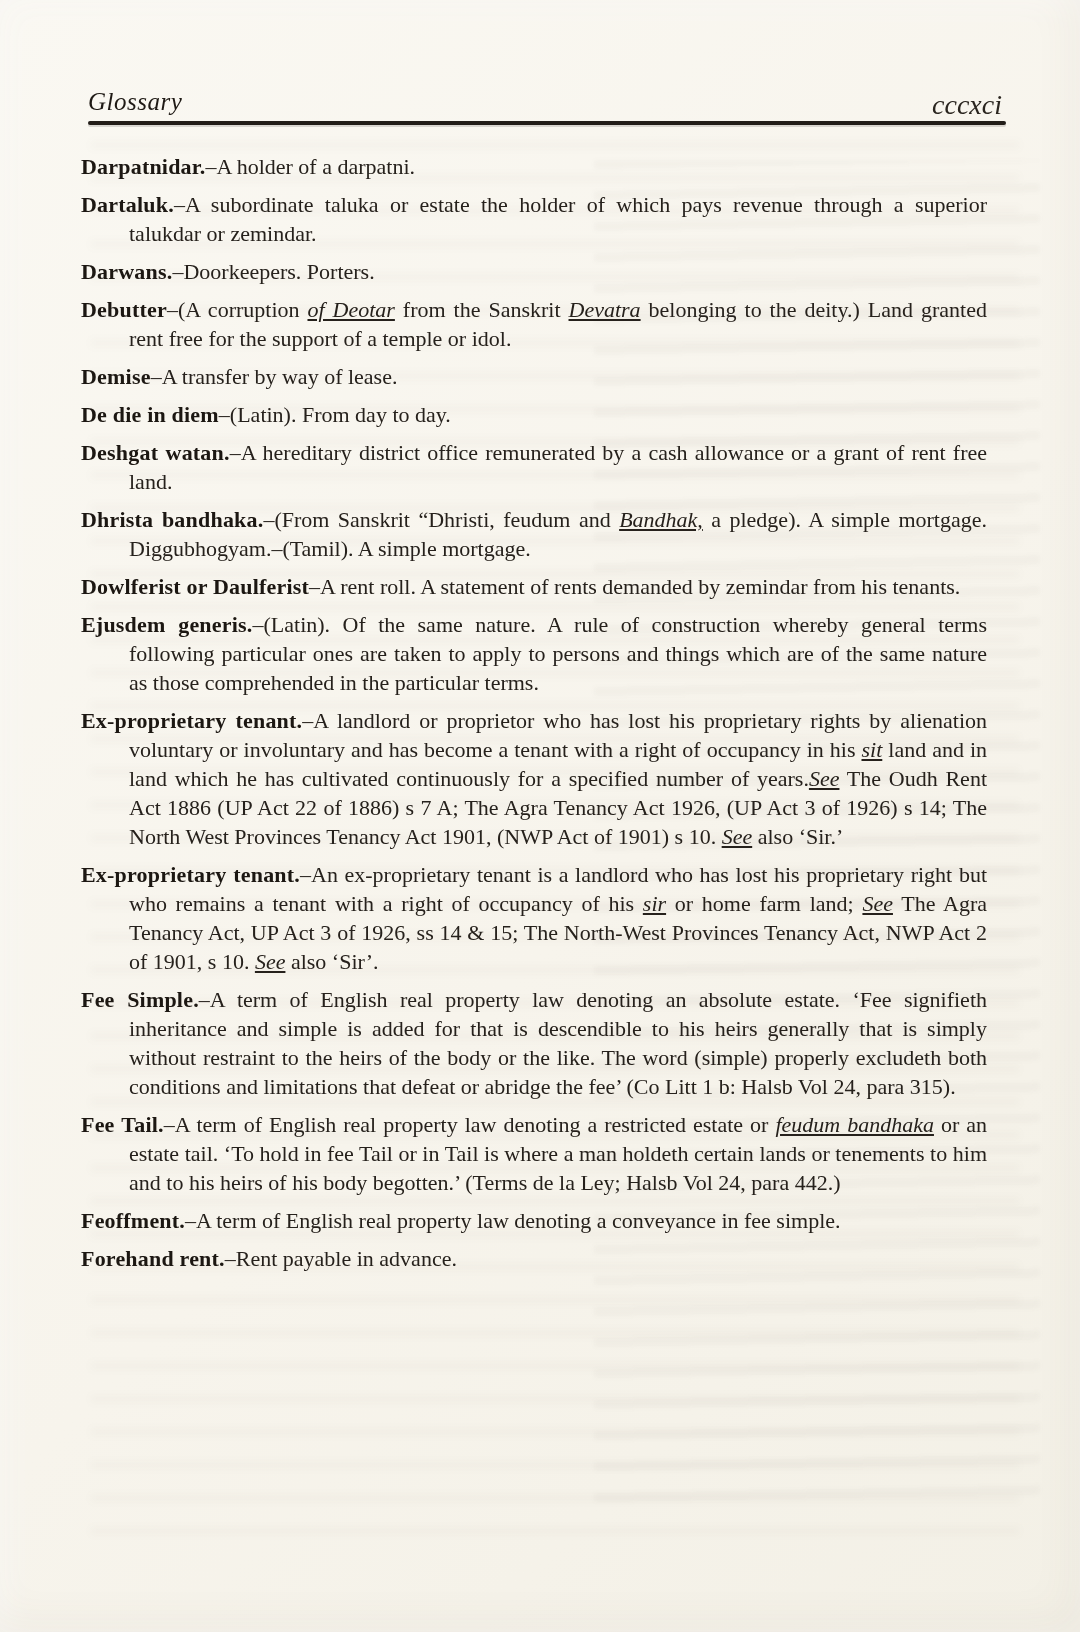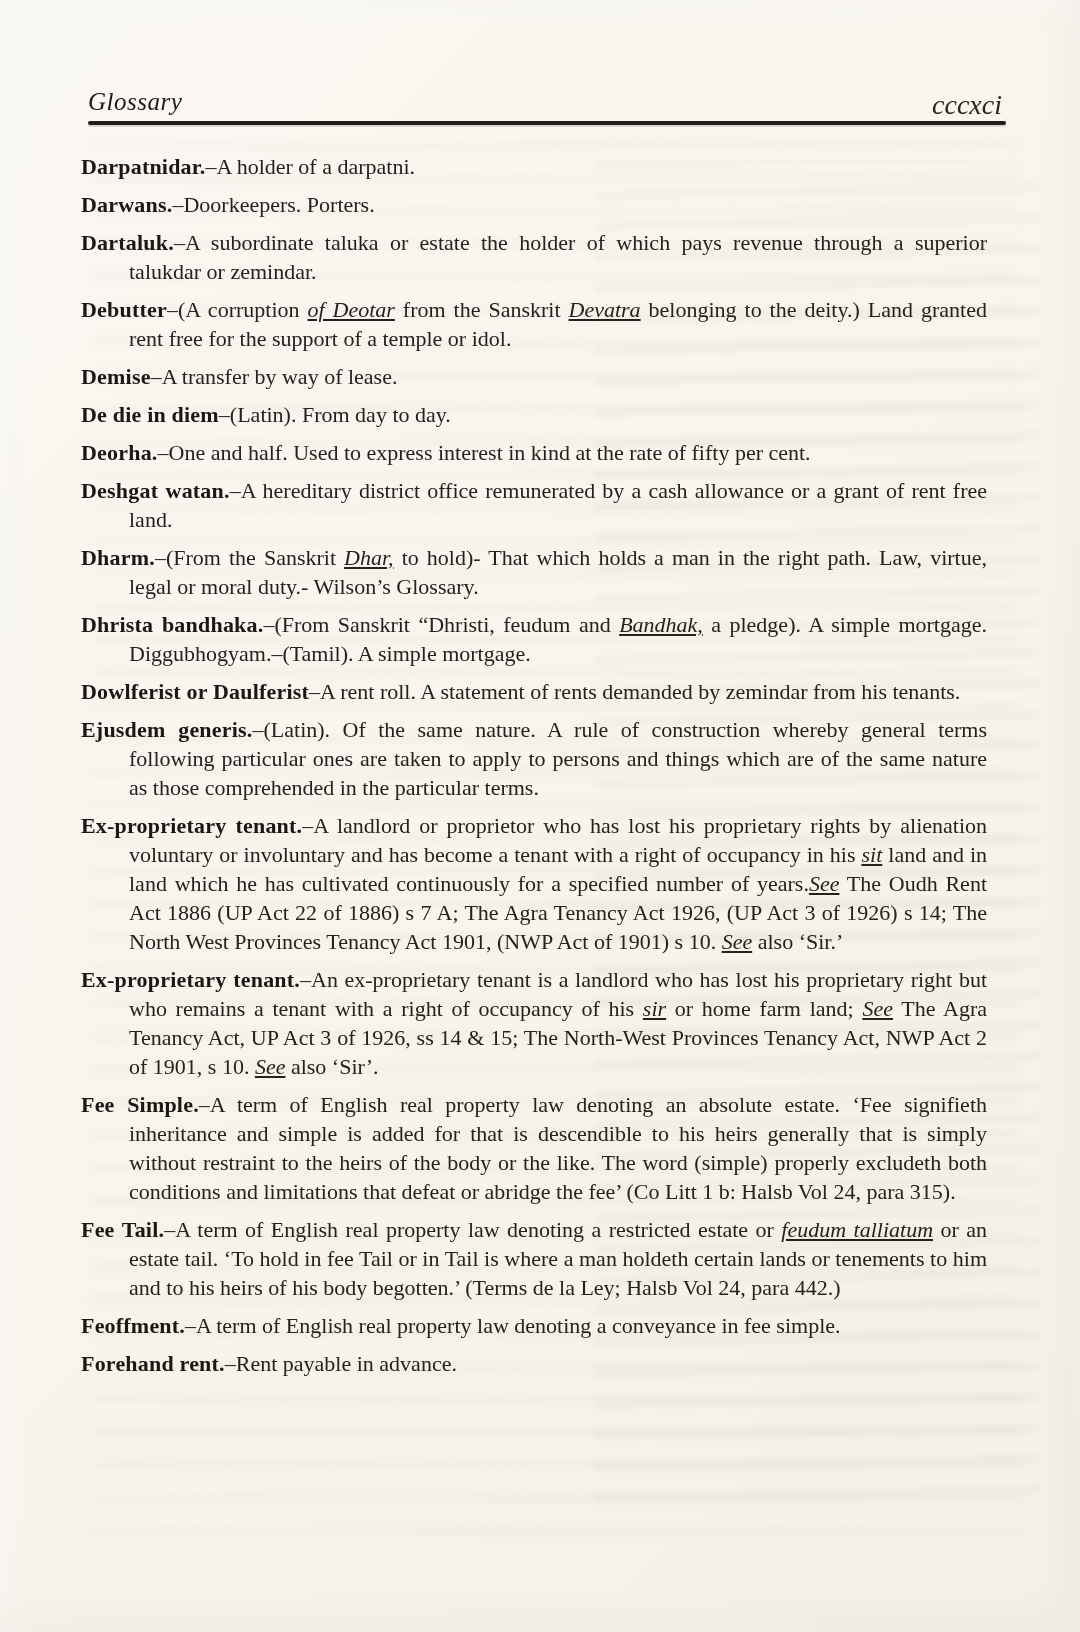--- a/index.html
+++ b/index.html
@@ -121,31 +121,29 @@
   <div class="bleed2"></div>
 
   <div class="header">
     <span class="running-title">Glossary</span>
     <span class="page-number">cccxci</span>
   </div>
   <div class="rule"></div>
 
   <div class="entries" id="entries">
       <p class="entry"><span class="term">Darpatnidar.</span><span>–A holder of a darpatni.</span></p>
+      <p class="entry"><span class="term">Dartaluk.</span><span>–A subordinate taluka or estate the holder of which pays revenue through a superior talukdar or zemindar.</span></p>
       <p class="entry"><span class="term">Darwans.</span><span>–Doorkeepers. Porters.</span></p>
-      <p class="entry"><span class="term">Dartaluk.</span><span>–A subordinate taluka or estate the holder of which pays revenue through a superior talukdar or zemindar.</span></p>
       <p class="entry"><span class="term">Debutter</span><span>–(A corruption </span><span class="it">of Deotar</span><span> from the Sanskrit </span><span class="it">Devatra</span><span> belonging to the deity.) Land granted rent free for the support of a temple or idol.</span></p>
       <p class="entry"><span class="term">Demise</span><span>–A transfer by way of lease.</span></p>
       <p class="entry"><span class="term">De die in diem</span><span>–(Latin). From day to day.</span></p>
-      <p class="entry"><span class="term">Deorha.</span><span>–One and half. Used to express interest in kind at the rate of fifty per cent.</span></p>
       <p class="entry"><span class="term">Deshgat watan.</span><span>–A hereditary district office remunerated by a cash allowance or a grant of rent free land.</span></p>
-      <p class="entry"><span class="term">Dharm.</span><span>–(From the Sanskrit </span><span class="it">Dhar,</span><span> to hold)- That which holds a man in the right path. Law, virtue, legal or moral duty.- Wilson’s Glossary.</span></p>
       <p class="entry"><span class="term">Dhrista bandhaka.</span><span>–(From Sanskrit “Dhristi, feudum and </span><span class="it">Bandhak,</span><span> a pledge). A simple mortgage. Diggubhogyam.–(Tamil). A simple mortgage.</span></p>
       <p class="entry"><span class="term">Dowlferist or Daulferist</span><span>–A rent roll. A statement of rents demanded by zemindar from his tenants.</span></p>
       <p class="entry"><span class="term">Ejusdem generis.</span><span>–(Latin). Of the same nature. A rule of construction whereby general terms following particular ones are taken to apply to persons and things which are of the same nature as those comprehended in the particular terms.</span></p>
       <p class="entry"><span class="term">Ex-proprietary tenant.</span><span>–A landlord or proprietor who has lost his proprietary rights by alienation voluntary or involuntary and has become a tenant with a right of occupancy in his </span><span class="it">sit</span><span> land and in land which he has cultivated continuously for a specified number of years.</span><span class="it">See</span><span> The Oudh Rent Act 1886 (UP Act 22 of 1886) s 7 A; The Agra Tenancy Act 1926, (UP Act 3 of 1926) s 14; The North West Provinces Tenancy Act 1901, (NWP Act of 1901) s 10. </span><span class="it">See</span><span> also ‘Sir.’</span></p>
       <p class="entry"><span class="term">Ex-proprietary tenant.</span><span>–An ex-proprietary tenant is a landlord who has lost his proprietary right but who remains a tenant with a right of occupancy of his </span><span class="it">sir</span><span> or home farm land; </span><span class="it">See</span><span> The Agra Tenancy Act, UP Act 3 of 1926, ss 14 &amp; 15; The North-West Provinces Tenancy Act, NWP Act 2 of 1901, s 10. </span><span class="it">See</span><span> also ‘Sir’.</span></p>
       <p class="entry"><span class="term">Fee Simple.</span><span>–A term of English real property law denoting an absolute estate. ‘Fee signifieth inheritance and simple is added for that is descendible to his heirs generally that is simply without restraint to the heirs of the body or the like. The word (simple) properly excludeth both conditions and limitations that defeat or abridge the fee’ (Co Litt 1 b: Halsb Vol 24, para 315).</span></p>
-      <p class="entry"><span class="term">Fee Tail.</span><span>–A term of English real property law denoting a restricted estate or </span><span class="it">feudum talliatum</span><span> or an estate tail. ‘To hold in fee Tail or in Tail is where a man holdeth certain lands or tenements to him and to his heirs of his body begotten.’ (Terms de la Ley; Halsb Vol 24, para 442.)</span></p>
+      <p class="entry"><span class="term">Fee Tail.</span><span>–A term of English real property law denoting a restricted estate or </span><span class="it">feudum bandhaka</span><span> or an estate tail. ‘To hold in fee Tail or in Tail is where a man holdeth certain lands or tenements to him and to his heirs of his body begotten.’ (Terms de la Ley; Halsb Vol 24, para 442.)</span></p>
       <p class="entry"><span class="term">Feoffment.</span><span>–A term of English real property law denoting a conveyance in fee simple.</span></p>
       <p class="entry"><span class="term">Forehand rent.</span><span>–Rent payable in advance.</span></p>
     </div>
 </div>
 
 </body></html>

